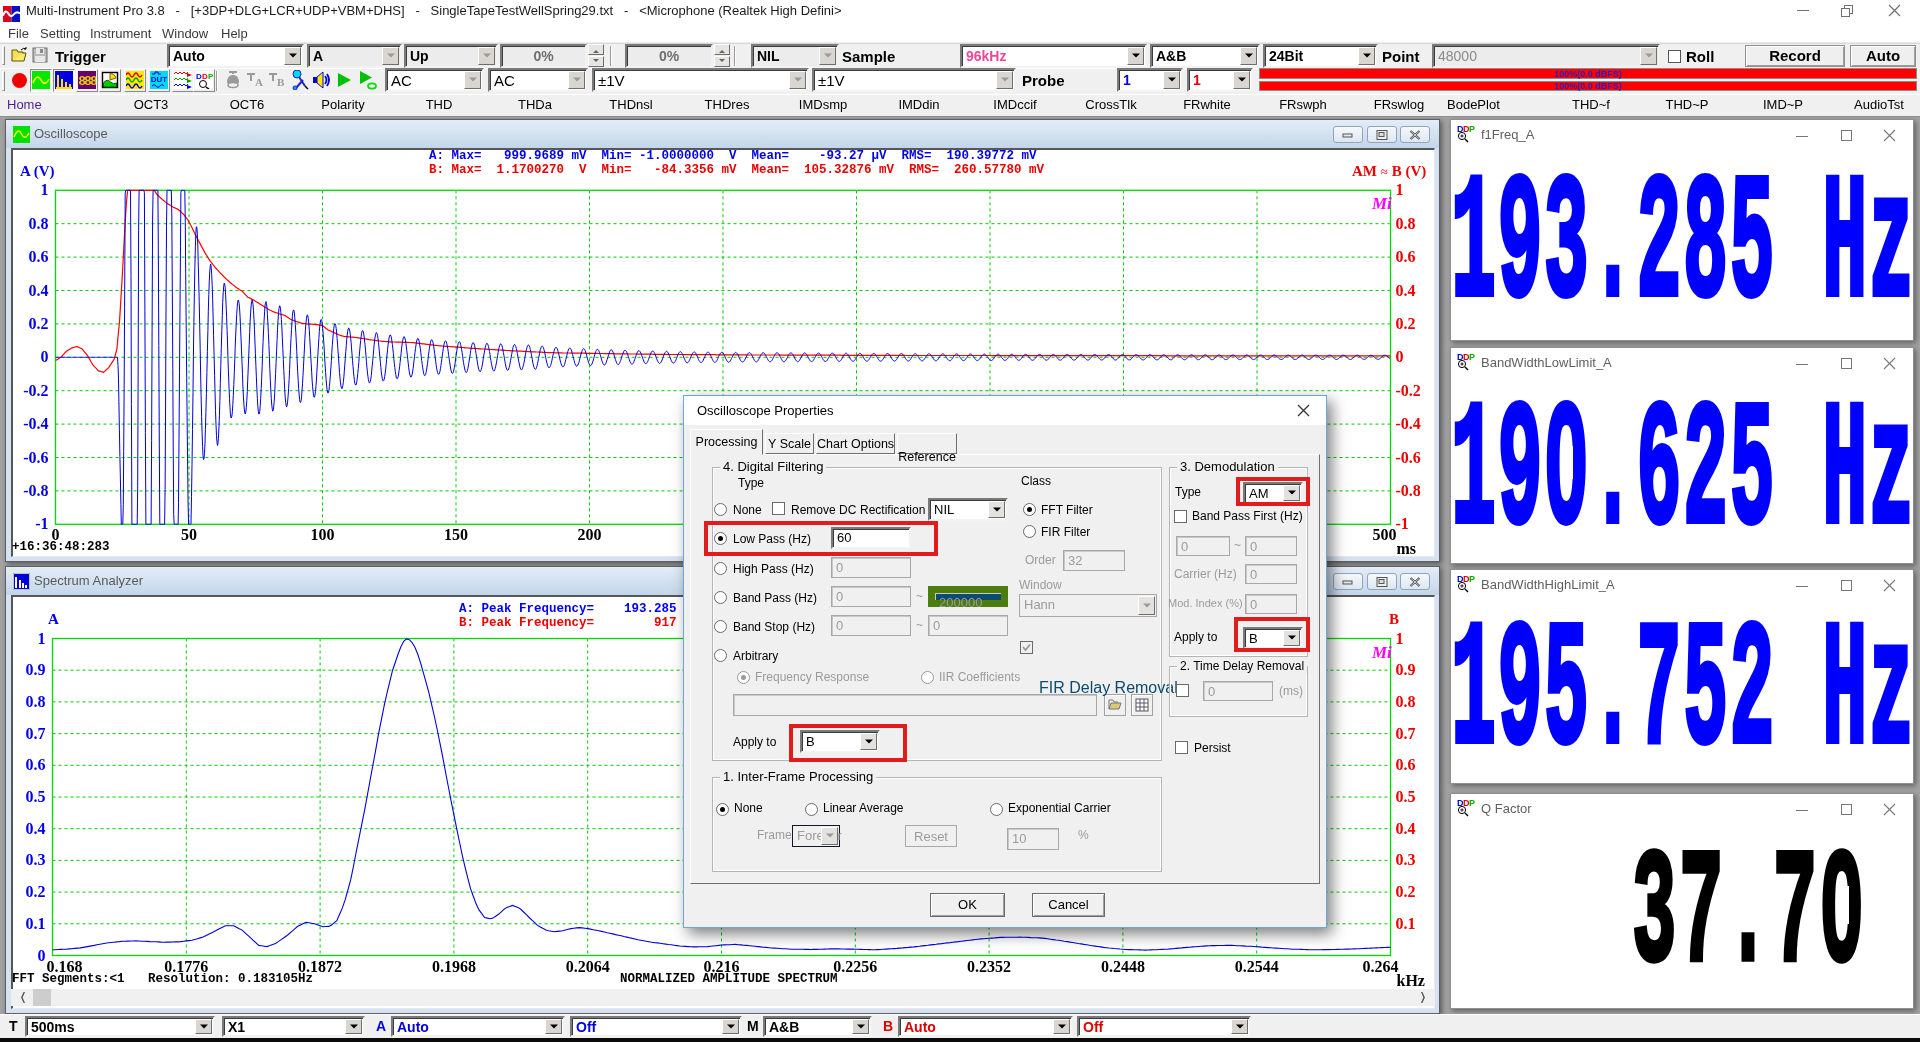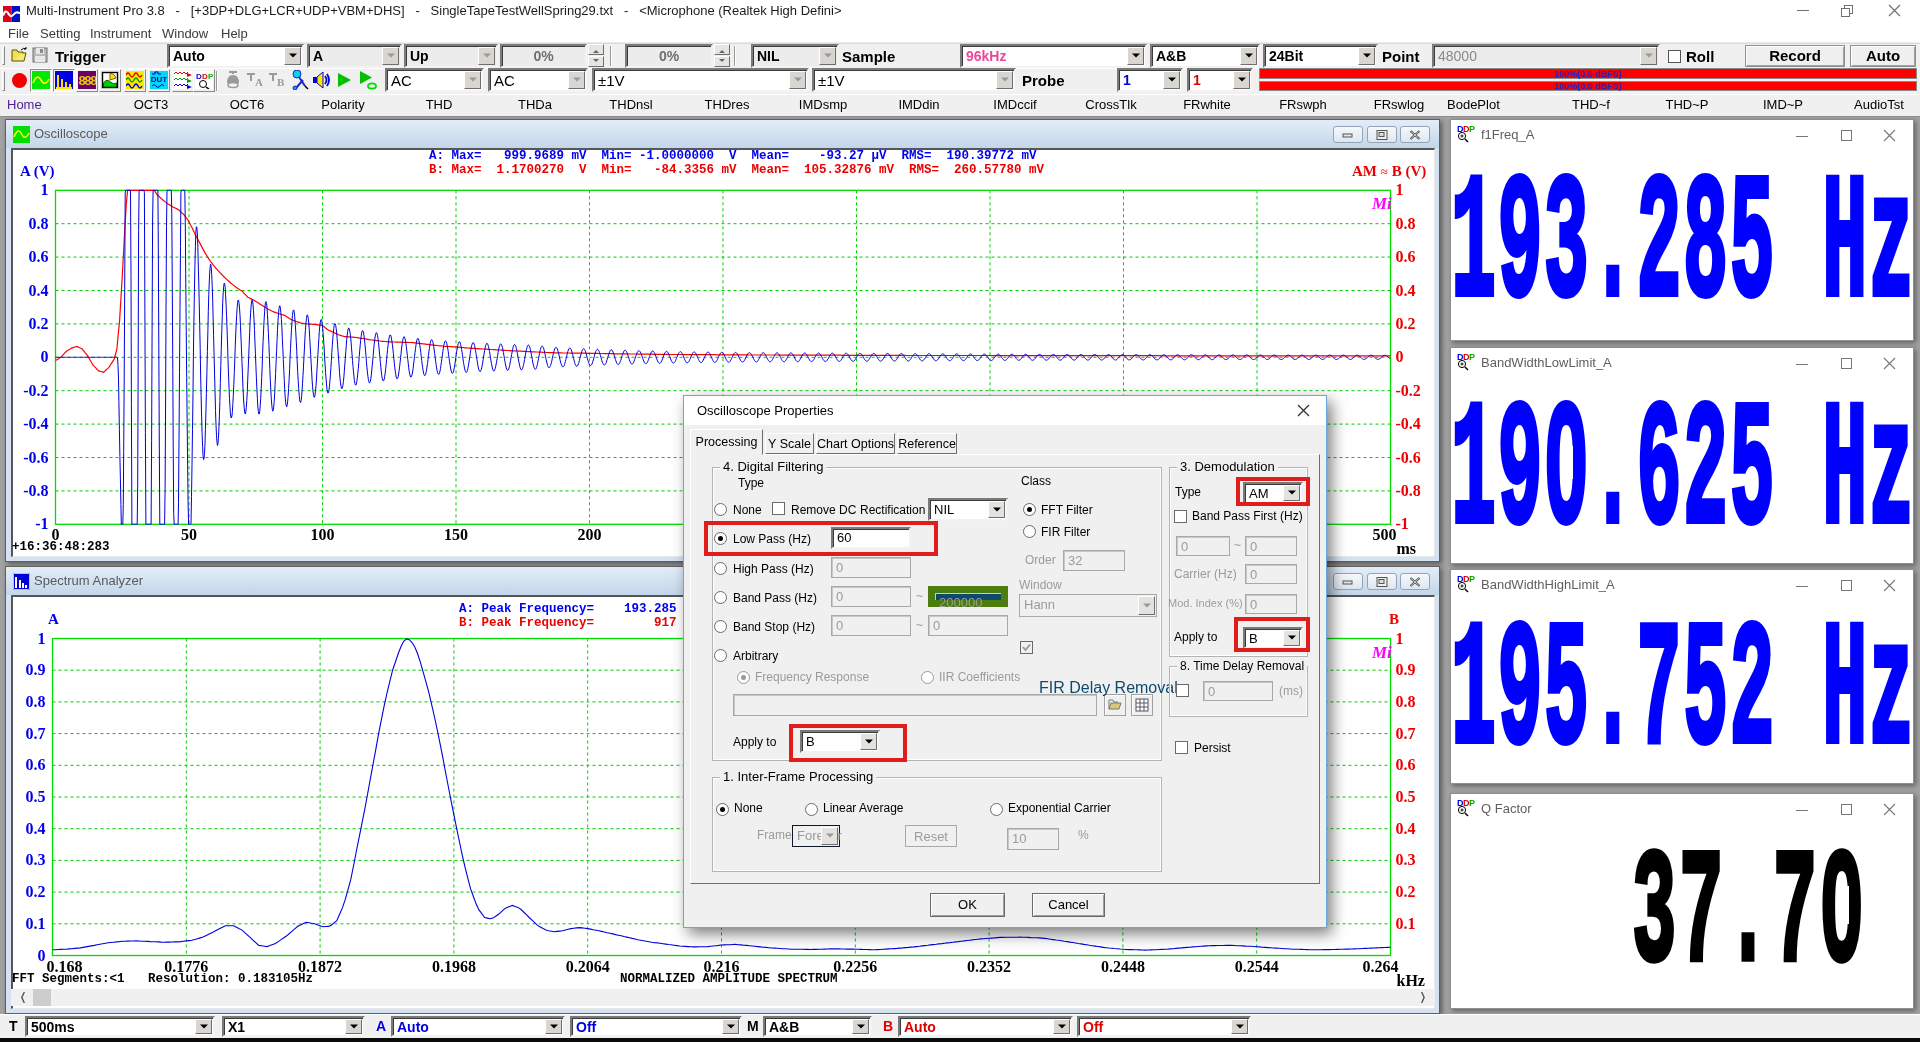--- a/index.html
+++ b/index.html
@@ -578,21 +578,21 @@
 <div style="position:absolute;left:0;top:0;right:0;height:29px;background:#fff"></div>
 <div style="position:absolute;left:13px;top:7px;font-size:13px;color:#000">Oscilloscope Properties</div>
 <svg style="position:absolute;right:16px;top:8px" width="13" height="13" viewBox="0 0 13 13">
       <path d="M1 1 L12 12 M12 1 L1 12" stroke="#333" stroke-width="1.3"></path>
     </svg>
 </div>
 <div class="abs" style="left:690px;top:454px;width:630px;height:430px;background:#f0f0f0;border:1px solid;border-color:#fff #6e6e6e #6e6e6e #fff"></div>
 <div class="abs" style="left:690px;top:429px;width:73px;height:26px;background:#f0f0f0;border:1px solid;border-color:#fff #6e6e6e #f0f0f0 #fff;z-index:3;font-size:12.5px;text-align:center;padding-top:5px;white-space:nowrap">Processing</div>
 <div class="abs" style="left:765px;top:433px;width:49px;height:21px;background:#f0f0f0;border:1px solid;border-color:#fff #6e6e6e #6e6e6e #fff;font-size:12.5px;text-align:center;padding-top:3px;white-space:nowrap">Y Scale</div>
 <div class="abs" style="left:816px;top:433px;width:79px;height:21px;background:#f0f0f0;border:1px solid;border-color:#fff #6e6e6e #6e6e6e #fff;font-size:12.5px;text-align:center;padding-top:3px;white-space:nowrap">Chart Options</div>
-<div class="abs" style="left:897px;top:433px;width:60px;height:21px;background:#f0f0f0;border:1px solid;border-color:#fff #6e6e6e #6e6e6e #fff;font-size:12.5px;text-align:center;padding-top:3px;white-space:nowrap">Reference</div>
+<div class="abs" style="left:897px;top:433px;width:60px;height:21px;background:#f0f0f0;border:1px solid;border-color:#fff #6e6e6e #6e6e6e #fff;font-size:12.5px;text-align:center;padding-top:16px;white-space:nowrap">Reference</div>
 <div class="abs" style="left:712px;top:467px;width:450px;height:294px;border:1px solid #b4b4b4;box-shadow:inset 0 0 0 1px #fff"></div>
 <div class="abs" style="left:720px;top:459px;background:#f0f0f0;padding:0 3px;font-size:13px">4. Digital Filtering</div>
 <div class="abs" style="left:738px;top:476px;font-size:12px;color:#000;white-space:nowrap">Type</div>
 <div class="abs" style="left:714px;top:503px;width:13px;height:13px;border-radius:50%;background:#fff;border:1px solid #6a6a6a"></div>
 <div class="abs" style="left:733px;top:503px;font-size:12px;color:#000;white-space:nowrap">None</div>
 <div class="abs" style="left:772px;top:502px;width:13px;height:13px;background:#fff;border:1px solid #6a6a6a"></div>
 <div class="abs" style="left:791px;top:503px;font-size:12px;color:#000;white-space:nowrap">Remove DC</div>
 <div class="abs" style="left:860px;top:503px;font-size:12px;color:#000;white-space:nowrap">Rectification</div>
 <div class="abs" style="left:928px;top:498px;width:80px;height:23px;background:#fff;border:2px solid;border-color:#7a7a7a #f2f2f2 #f2f2f2 #7a7a7a;box-shadow:inset 1px 1px 0 #3c3c3c;">
     <div style="position:absolute;left:4px;top:2px;font-size:13px;color:#000">NIL</div>
@@ -715,21 +715,21 @@
   </div>
 <div class="abs" style="left:1174px;top:630px;font-size:12px;color:#000;white-space:nowrap">Apply to</div>
 <div class="abs" style="left:1234px;top:617px;width:76px;height:35px;border:4px solid #e11c1c;z-index:5"></div>
 <div class="abs" style="left:1243px;top:627px;width:60px;height:22px;background:#fff;border:2px solid;border-color:#7a7a7a #f2f2f2 #f2f2f2 #7a7a7a;box-shadow:inset 1px 1px 0 #3c3c3c;">
     <div style="position:absolute;left:4px;top:2px;font-size:13px;color:#000">B</div>
     <div style="position:absolute;right:1px;top:1px;bottom:1px;width:17px;background:#e4e2df;border:1px solid;border-color:#fff #6e6e6e #6e6e6e #fff">
       <div style="position:absolute;left:50%;top:50%;transform:translate(-50%,-30%);border:4px solid transparent;border-top-color:#000"></div>
     </div>
   </div>
 <div class="abs" style="left:1169px;top:666px;width:139px;height:51px;border:1px solid #b4b4b4;box-shadow:inset 0 0 0 1px #fff"></div>
-<div class="abs" style="left:1177px;top:658px;background:#f0f0f0;padding:0 3px;font-size:13px"><span style="font-size:12px">8. Time Delay Removal</span></div>
+<div class="abs" style="left:1177px;top:658px;background:#f0f0f0;padding:0 3px;font-size:13px"><span style="font-size:12px">2. Time Delay Removal</span></div>
 <div class="abs" style="left:1176px;top:684px;width:13px;height:13px;background:#fff;border:1px solid #6a6a6a"></div>
 <div class="abs" style="left:1203px;top:681px;width:70px;height:20px;background:#f0f0f0;border:1px solid #a8a8a8;box-shadow:inset 1px 1px 0 #c8c8c8">
     <div style="position:absolute;left:4px;top:2px;font-size:13px;color:#9b9b9b">0</div>
   </div>
 <div class="abs" style="left:1279px;top:684px;font-size:12px;color:#9b9b9b;white-space:nowrap">(ms)</div>
 <div class="abs" style="left:1175px;top:741px;width:13px;height:13px;background:#fff;border:1px solid #6a6a6a"></div>
 <div class="abs" style="left:1194px;top:741px;font-size:12px;color:#000;white-space:nowrap">Persist</div>
 <div class="abs" style="left:712px;top:777px;width:450px;height:95px;border:1px solid #b4b4b4;box-shadow:inset 0 0 0 1px #fff"></div>
 <div class="abs" style="left:720px;top:769px;background:#f0f0f0;padding:0 3px;font-size:13px">1. Inter-Frame Processing</div>
 <div class="abs" style="left:716px;top:803px;width:13px;height:13px;border-radius:50%;background:#fff;border:1px solid #6a6a6a">

